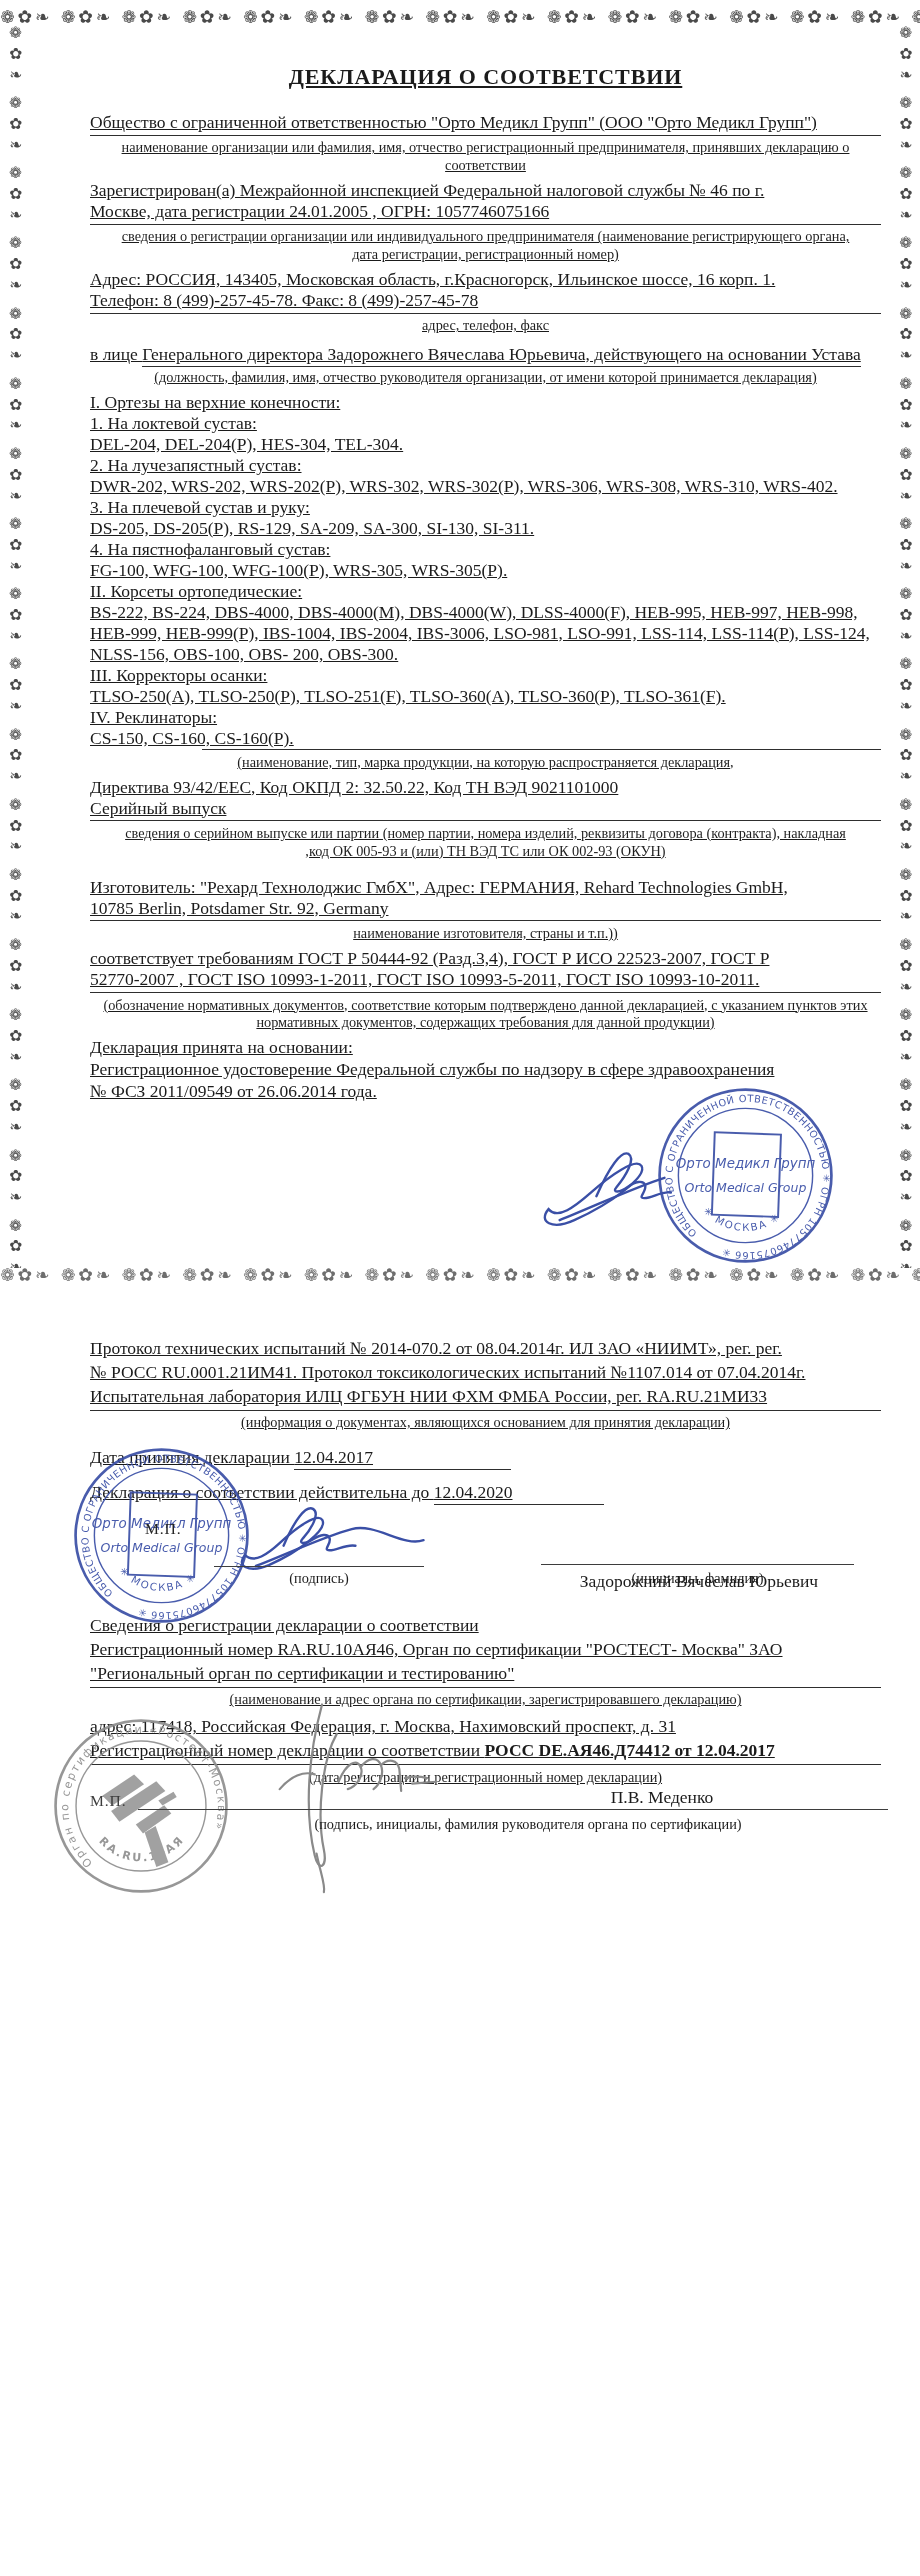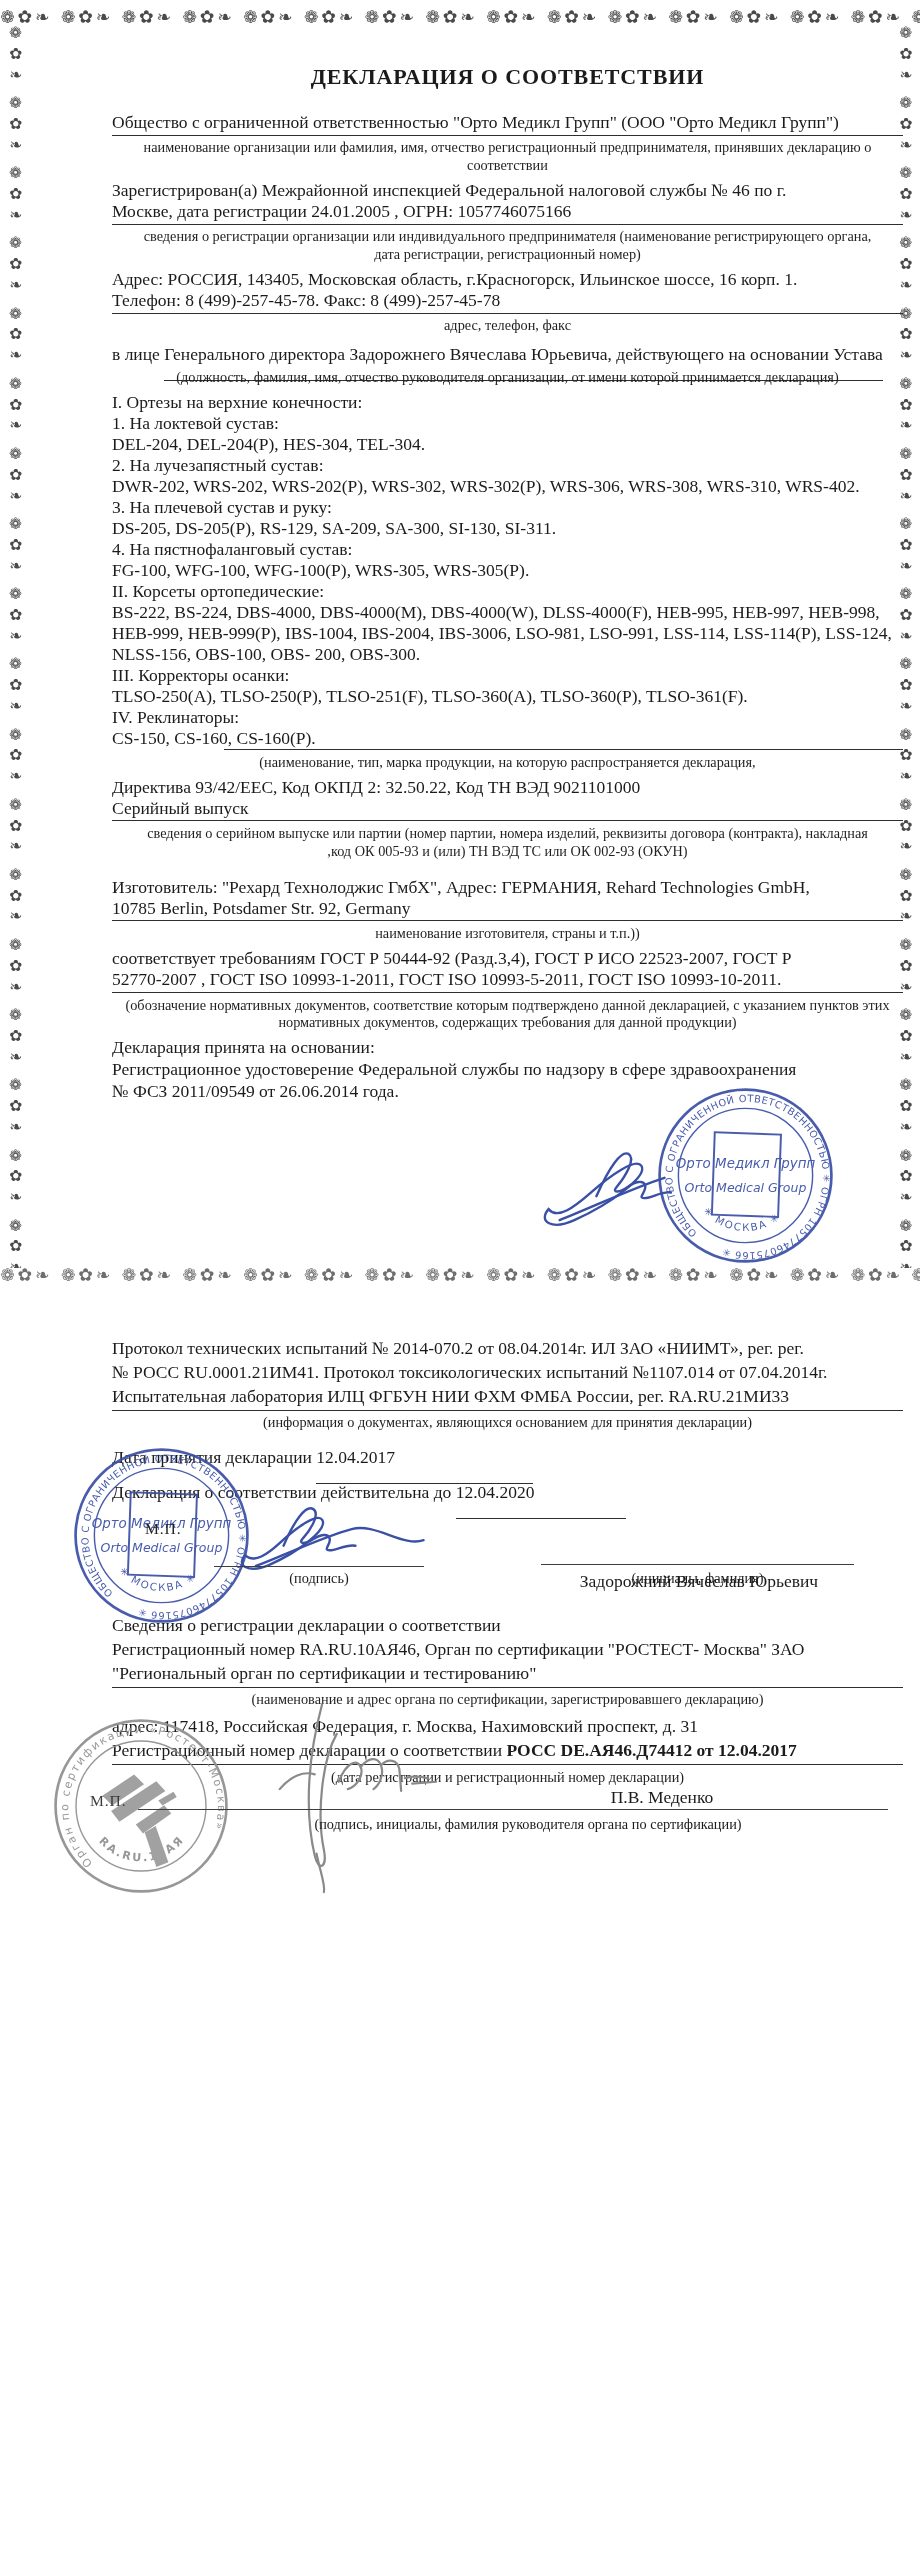--- a/index.html
+++ b/index.html
@@ -9,32 +9,32 @@
   .orn{position:absolute;color:#4a4a4a;font-family:"DejaVu Sans",sans-serif;overflow:hidden;
        white-space:nowrap;user-select:none;}
   .orn-h{left:0;width:920px;height:28px;font-size:17.5px;line-height:26px;letter-spacing:2.8px;}
   .orn-top{top:3.7px;}
   .orn-bottom{top:1262px;color:#6e6e6e;}
   .orn-v{top:24px;width:26px;height:1244px;font-size:15.6px;letter-spacing:2.8px;
          writing-mode:vertical-rl;line-height:24px;}
   .orn-left{left:1.8px;}
   .orn-right{left:892px;}
   
-  .content{position:absolute;left:112px;width:791px;}
+  .content{position:absolute;left:90px;width:791px;text-decoration:underline;}
   .c1{top:64px;}
   .c2{top:1336px;}
   .title{font-size:22px;font-weight:bold;text-align:center;letter-spacing:0.9px;margin-bottom:22px;}
   .line{font-size:17.5px;line-height:21px;}
   .bigline{font-size:17.5px;line-height:24px;}
   .ul{border-bottom:1.8px solid #2e2e2e;padding-bottom:1.8px;}
   .caption{font-size:14.3px;line-height:17.5px;text-align:center;margin:3.7px auto 5.5px auto;color:#1f1f1f;}
   .mt6{margin-top:5.5px;} .mt10{margin-top:9.2px;} .mt14{margin-top:1px;} .mt18{margin-top:16.6px;}
   .partial-ul{height:0;border-bottom:1.8px solid #2e2e2e;margin-left:112px;}
   .products div{font-size:17.5px;line-height:21px;}
-  .value-ul{border-bottom:1.8px solid #2e2e2e;padding-bottom:16px;}
+  .value-ul{border-bottom:1.8px solid #2e2e2e;padding-bottom:2px;}
   .abs{position:absolute;}
   .mp{font-size:15.6px;color:#242424;letter-spacing:0.9px;}
   .sig-caption{font-size:14.3px;text-align:center;}
   .name-line{font-size:17.5px;text-align:center;}
   .thin-line{height:0;border-bottom:1.8px solid #3d3d3d;}
   .bold{font-weight:bold;}
   .stamp{opacity:0.92;}
 </style>
 </head>
 <body>

